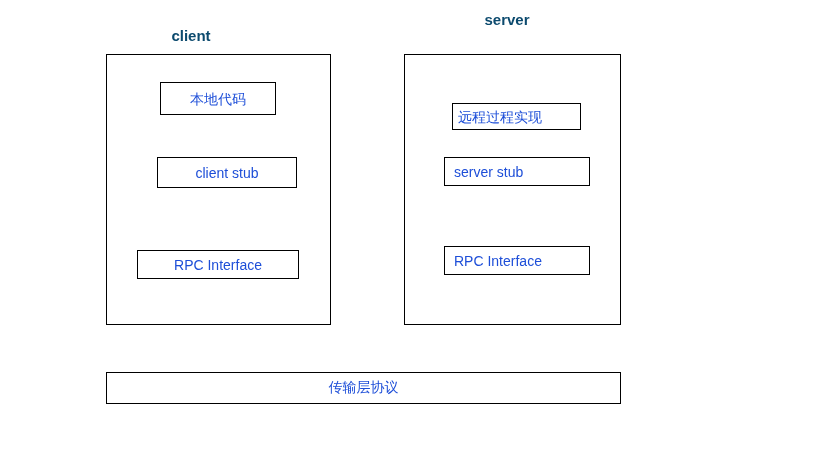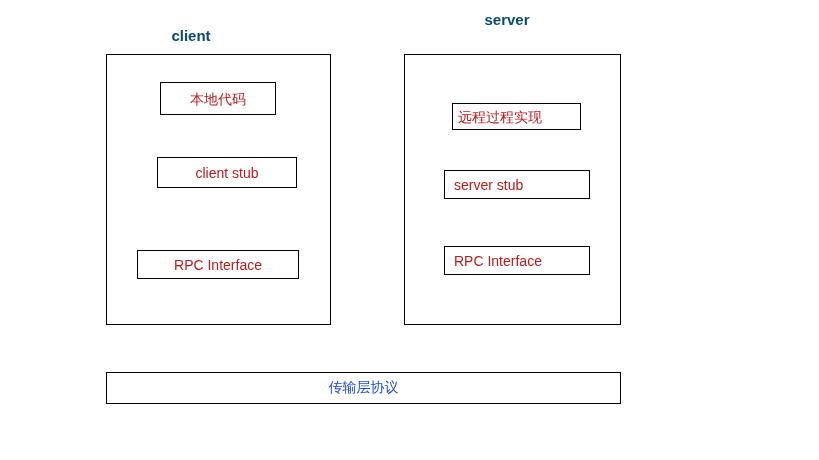--- a/index.html
+++ b/index.html
@@ -35,21 +35,21 @@
     background: #ffffff;
     box-sizing: border-box;
   }
   .node-box {
     position: absolute;
     border: 1px solid #000000;
     background: #ffffff;
     box-sizing: border-box;
     font-size: 14px;
     line-height: 1;
-    color: #b91c1c;
+    color: #1d4ed8;
     display: flex;
     align-items: center;
     white-space: nowrap;
   }
   .node-box.center {
     justify-content: center;
   }
   .node-box.left {
     justify-content: flex-start;
     padding-left: 9px;
@@ -101,21 +101,21 @@
     <span class="node-text">RPC Interface</span>
   </div>
 
   <div class="container-box" style="left:404px; top:54px; width:217px; height:271px;">
   </div>
 
   <div class="node-box left" style="left:452px; top:83px; width:129px; height:27px; padding-left:5px;margin-top:20px;">
     <span class="node-text cjk">远程过程实现</span>
   </div>
 
-  <div class="node-box left" style="left:444px; top:170px; width:146px; height:29px;">
+  <div class="node-box left" style="left:444px; top:157px; width:146px; height:29px;">
     <span class="node-text">server stub</span>
   </div>
 
   <div class="node-box left" style="left:444px; top:246px; width:146px; height:29px;">
     <span class="node-text">RPC Interface</span>
   </div>
 
   <div class="transport-bar" style="left:106px; top:372px; width:515px; height:32px;">
     <span class="node-text cjk">传输层协议</span>
   </div>

